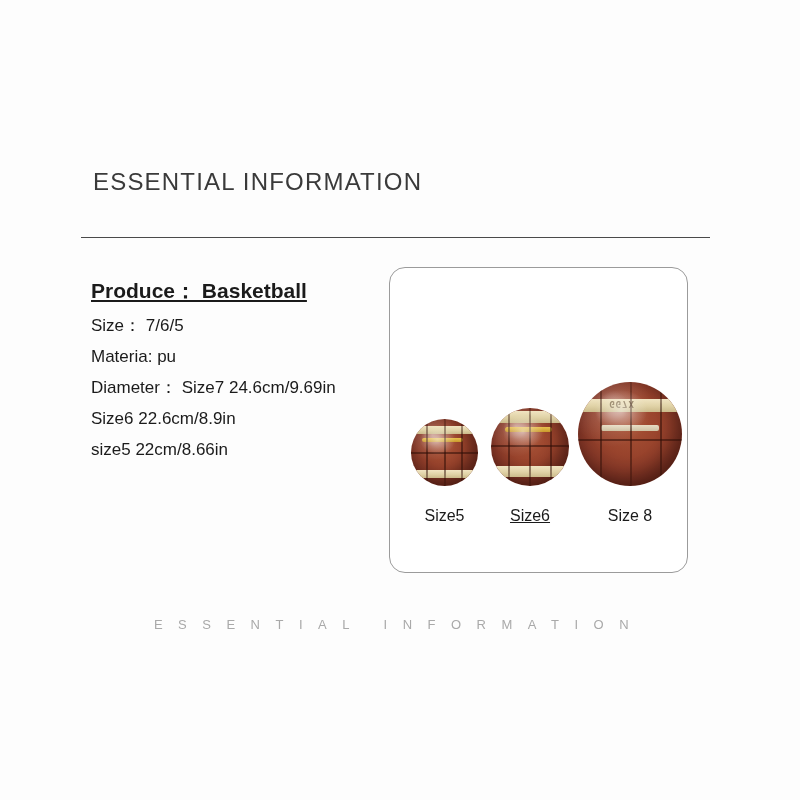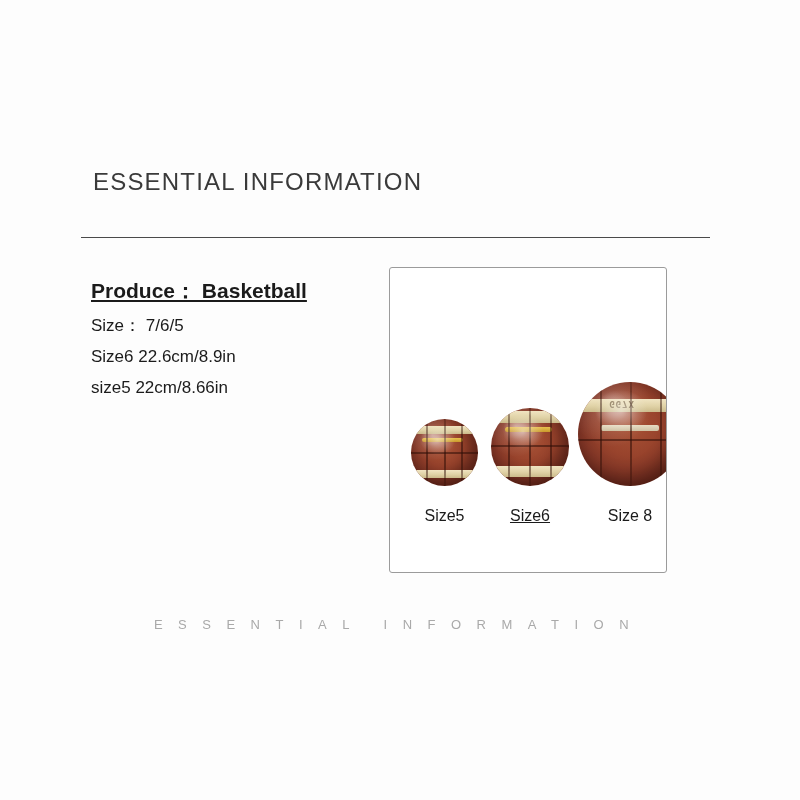--- a/index.html
+++ b/index.html
@@ -57,24 +57,24 @@
     font-weight: 600;
     margin-bottom: 2px;
     text-decoration: underline;
   }
 
   
   .panel {
     position: absolute;
     left: 389px;
     top: 267px;
-    width: 278px;
+    width: 299px;
     height: 306px;
     border: 1px solid #9b9b9b;
-    border-radius: 3px;
+    border-radius: 16px;
     background: #ffffff;
     box-sizing: border-box;
     overflow: hidden;
   }
   .ball-row {
     position: absolute;
     left: 0;
     right: 0;
     bottom: 86px;
     height: 130px;
@@ -183,20 +183,22 @@
 </head>
 <body>
 
 <div class="title">ESSENTIAL INFORMATION</div>
 
 <div class="divider"></div>
 
 <div class="specs">
   <div class="spec-line lead">Produce： Basketball</div>
   <div class="spec-line">Size： 7/6/5</div>
+  <div class="spec-line">Materia:  pu</div>
+  <div class="spec-line">Diameter： Size7 24.6cm/9.69in</div>
   <div class="spec-line">Size6 22.6cm/8.9in</div>
   <div class="spec-line">size5 22cm/8.66in</div>
 </div>
 
 <div class="panel">
 
   <div class="ball-row">
 
     <div class="ball-slot" style="left:21px; width:67px;">
       <div class="ball" style="width:67px; height:67px;">

